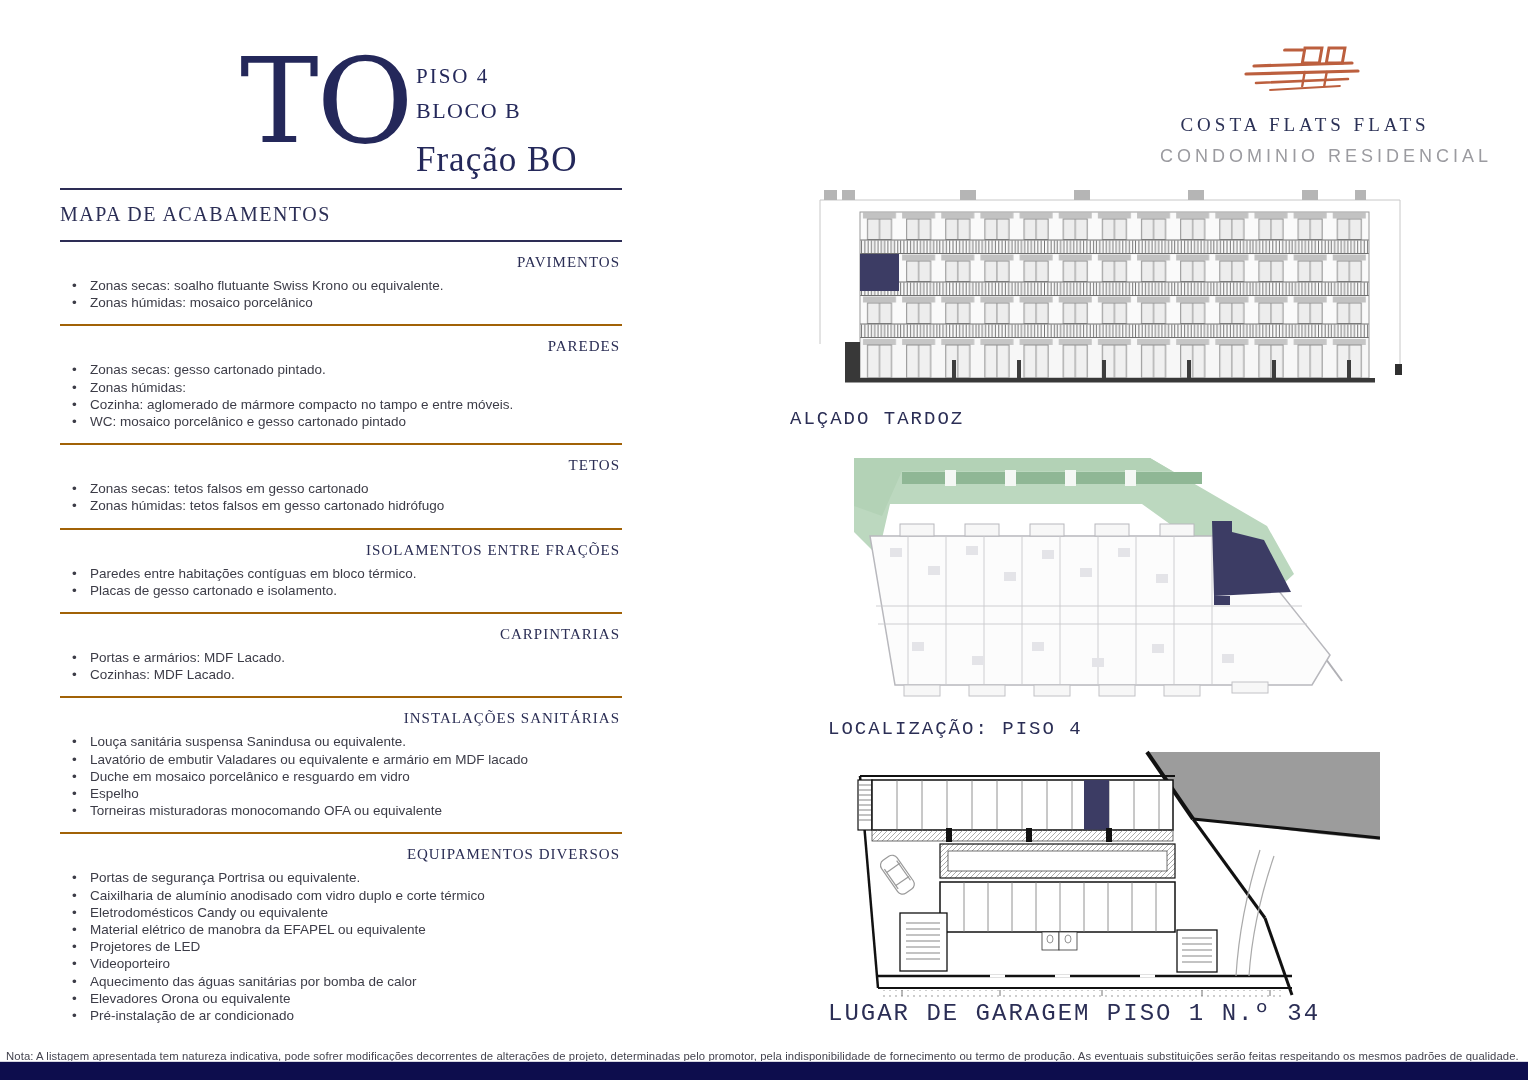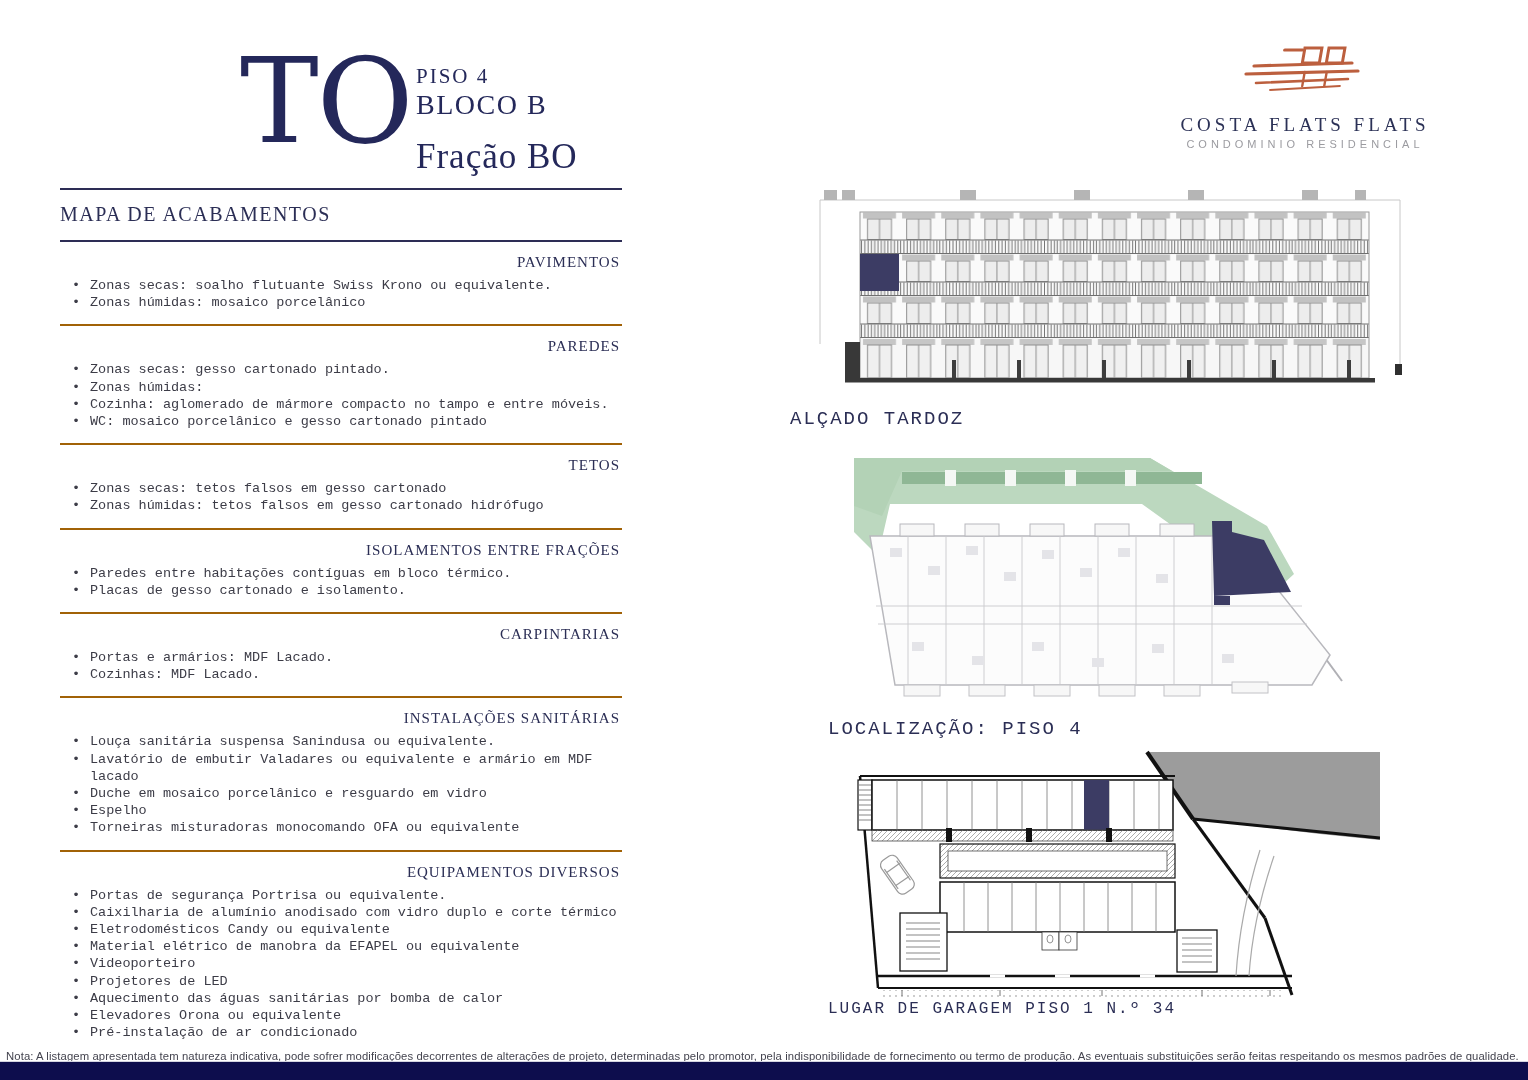--- a/index.html
+++ b/index.html
@@ -9,46 +9,46 @@
   *{margin:0;padding:0;box-sizing:border-box;}
   html,body{width:1528px;height:1080px;background:#fff;overflow:hidden;}
   body{font-family:"Liberation Sans",sans-serif;position:relative;}
   .abs{position:absolute;}
 
   
   .big-code{left:240px;top:40px;font-family:"DejaVu Serif",serif;font-size:118px;line-height:1.05;
     color:var(--navy);letter-spacing:-2px;}
   .sub-block{left:416px;top:64px;color:var(--navy);font-family:"Liberation Serif",serif;}
   .sub-floor{font-size:21px;letter-spacing:2px;}
-  .sub-block-b{font-size:28px;letter-spacing:1.5px;}
+  .sub-block-b{font-size:22px;letter-spacing:1.5px;margin-top:9px;}
   .sub-fraction{font-size:35px;letter-spacing:1px;margin-top:16px;}
 
   .brand{left:1160px;top:42px;width:290px;text-align:center;}
   .brand-name{margin-top:4px;font-family:"Liberation Serif",serif;font-size:19px;letter-spacing:4px;
     color:#2b3156;white-space:nowrap;}
-  .brand-sub{margin-top:2px;font-size:11px;letter-spacing:4px;color:#9b9ba0;white-space:nowrap;}
+  .brand-sub{margin-top:10px;font-size:18px;letter-spacing:4px;color:#9b9ba0;white-space:nowrap;}
 
   
   .spec{left:60px;top:188px;width:562px;border-top:2px solid #2d2d55;}
   .spec-title{font-family:"Liberation Serif",serif;font-size:20px;letter-spacing:1.5px;color:var(--heading);
     padding:13px 4px 14px 0;border-bottom:2px solid #2d2d55;}
   .sec{border-bottom:2px solid #a16207;padding:6px 0 13px 0;}
   .sec:last-child{border-bottom:none;}
   .sec-heading{font-family:"Liberation Serif",serif;font-size:15px;letter-spacing:1px;color:var(--heading);
     text-align:right;padding:6px 2px 6px 0;}
-  .sec-list{list-style:none;font-family:Liberation Mono, monospace;}
+  .sec-list{list-style:none;}
   .sec-item{font-size:13.5px;color:var(--body);line-height:17.2px;padding-left:30px;position:relative;}
   .sec-item::before{content:"•";position:absolute;left:12px;color:var(--body);}
 
   
   .drawing-label{font-family:Liberation Mono, monospace;color:var(--heading);
     letter-spacing:2px;font-size:19px;white-space:nowrap;}
   #lbl-elevation{left:790px;top:408px;width:610px;}
   #lbl-location{left:828px;top:718px;width:540px;}
-  #lbl-garage{left:828px;top:1000px;width:540px;font-size:16px;}
+  #lbl-garage{left:828px;top:1000px;width:540px;font-size:24px;}
 
   
   .note{left:6px;top:1050px;width:1520px;font-size:11.3px;color:#44444f;white-space:nowrap;letter-spacing:0.1px;}
   .footer-bar{left:0;bottom:0;width:1528px;height:19px;background:var(--footer);border-top:1px solid #d4d4e0;}
 </style>
 </head>
 <body>
 
 <div class="abs big-code">TO</div>
 <div class="abs sub-block">
@@ -133,22 +133,22 @@
         </ul>
   </div>
 
   <div class="sec">
     <div class="sec-heading">EQUIPAMENTOS DIVERSOS</div>
     <ul class="sec-list">
           <li class="sec-item">Portas de segurança Portrisa ou equivalente.</li>
           <li class="sec-item">Caixilharia de alumínio anodisado com vidro duplo e corte térmico</li>
           <li class="sec-item">Eletrodomésticos Candy ou equivalente</li>
           <li class="sec-item">Material elétrico de manobra da EFAPEL ou equivalente</li>
+          <li class="sec-item">Projetores de LED</li>
           <li class="sec-item">Videoporteiro</li>
-          <li class="sec-item">Projetores de LED</li>
           <li class="sec-item">Aquecimento das águas sanitárias por bomba de calor</li>
           <li class="sec-item">Elevadores Orona ou equivalente</li>
           <li class="sec-item">Pré-instalação de ar condicionado</li>
         </ul>
   </div>
 </div>
 </div>
 
 <svg class="abs" style="left:812px;top:186px;" width="600" height="208" viewBox="0 0 600 208">
   <defs>

